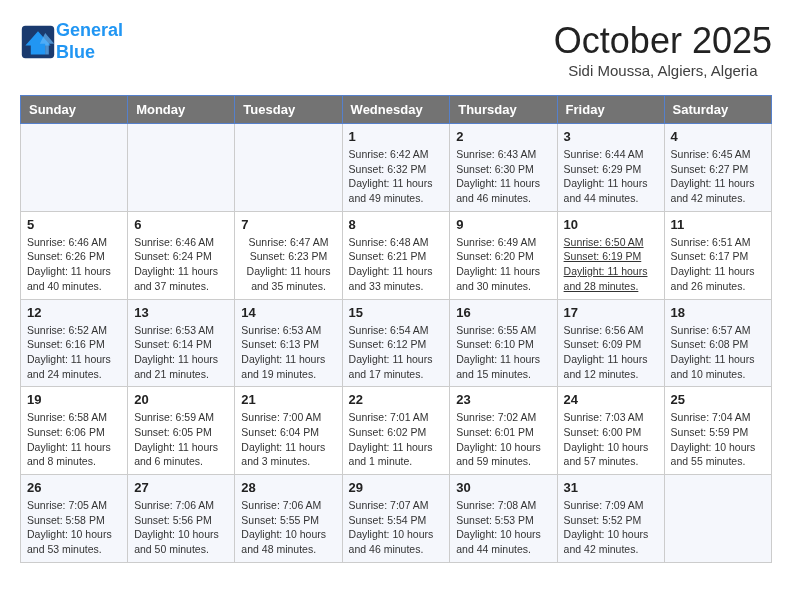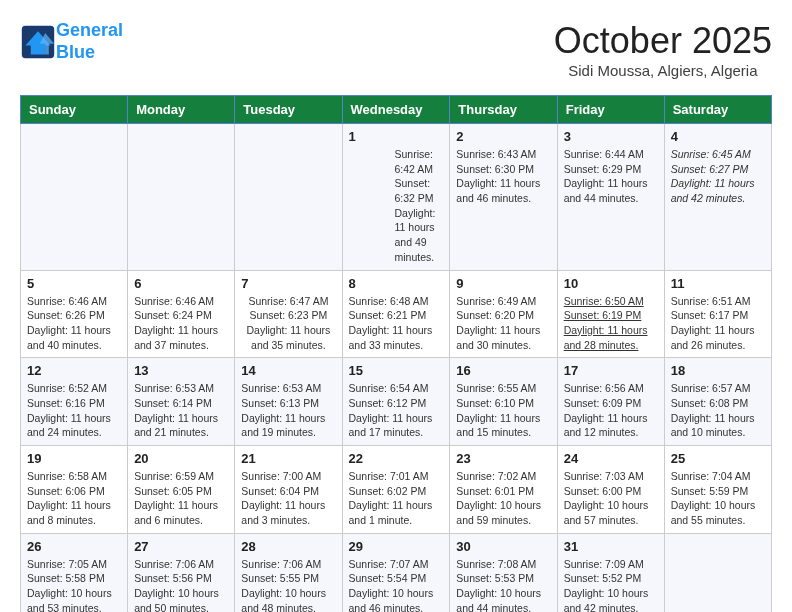--- a/index.html
+++ b/index.html
@@ -44,21 +44,21 @@
     .subtitle {
       font-size: 15px;
       color: #404040;
     }
     table {
       width: 100%;
       border-collapse: collapse;
       font-size: 11px;
     }
     thead th {
-      background-color: #15803d;
+      background-color: #737373;
       color: #fff;
       text-align: left;
       padding: 6px 8px;
       font-size: 13px;
       font-weight: bold;
       border: 1px solid #5580cc;
     }
     tbody td {
       border: 1px solid #ccc;
       vertical-align: top;
@@ -121,42 +121,42 @@
         <th>Saturday</th>
       </tr>
   </thead>
   <tbody id="calendar-body">
   <tr>
         <td class="empty-cell"></td>
         <td class="empty-cell"></td>
         <td class="empty-cell"></td>
         <td>
           <span class="day-num">1</span>
-          <div class="day-info" style="white-space: pre-line; margin-left: 46px;">Sunrise: 6:42 AM
+          <div class="day-info" style="white-space: pre-line;">Sunrise: 6:42 AM
 Sunset: 6:32 PM
 Daylight: 11 hours
 and 49 minutes.</div>
         </td>
         <td>
           <span class="day-num">2</span>
           <div class="day-info" style="white-space: pre-line;">Sunrise: 6:43 AM
 Sunset: 6:30 PM
 Daylight: 11 hours
 and 46 minutes.</div>
         </td>
         <td>
           <span class="day-num">3</span>
           <div class="day-info" style="white-space: pre-line;">Sunrise: 6:44 AM
 Sunset: 6:29 PM
 Daylight: 11 hours
 and 44 minutes.</div>
         </td>
         <td>
           <span class="day-num">4</span>
-          <div class="day-info" style="white-space: pre-line; font-style: italic;">Sunrise: 6:45 AM
+          <div class="day-info" style="white-space: pre-line;">Sunrise: 6:45 AM
 Sunset: 6:27 PM
 Daylight: 11 hours
 and 42 minutes.</div>
         </td>
       </tr>
       <tr>
         <td>
           <span class="day-num">5</span>
           <div class="day-info" style="white-space: pre-line;">Sunrise: 6:46 AM
 Sunset: 6:26 PM

